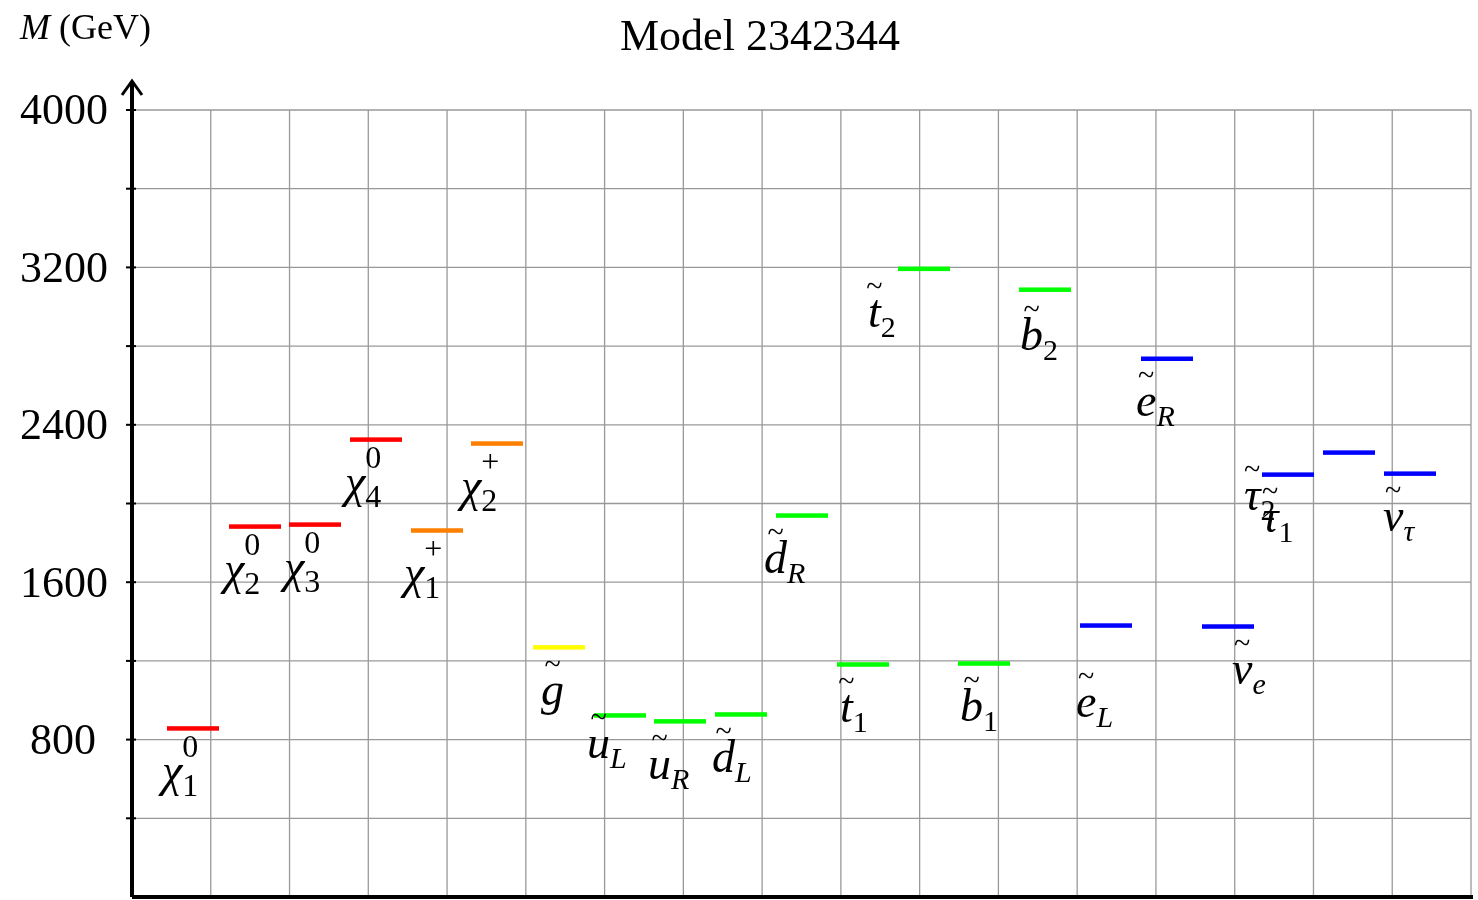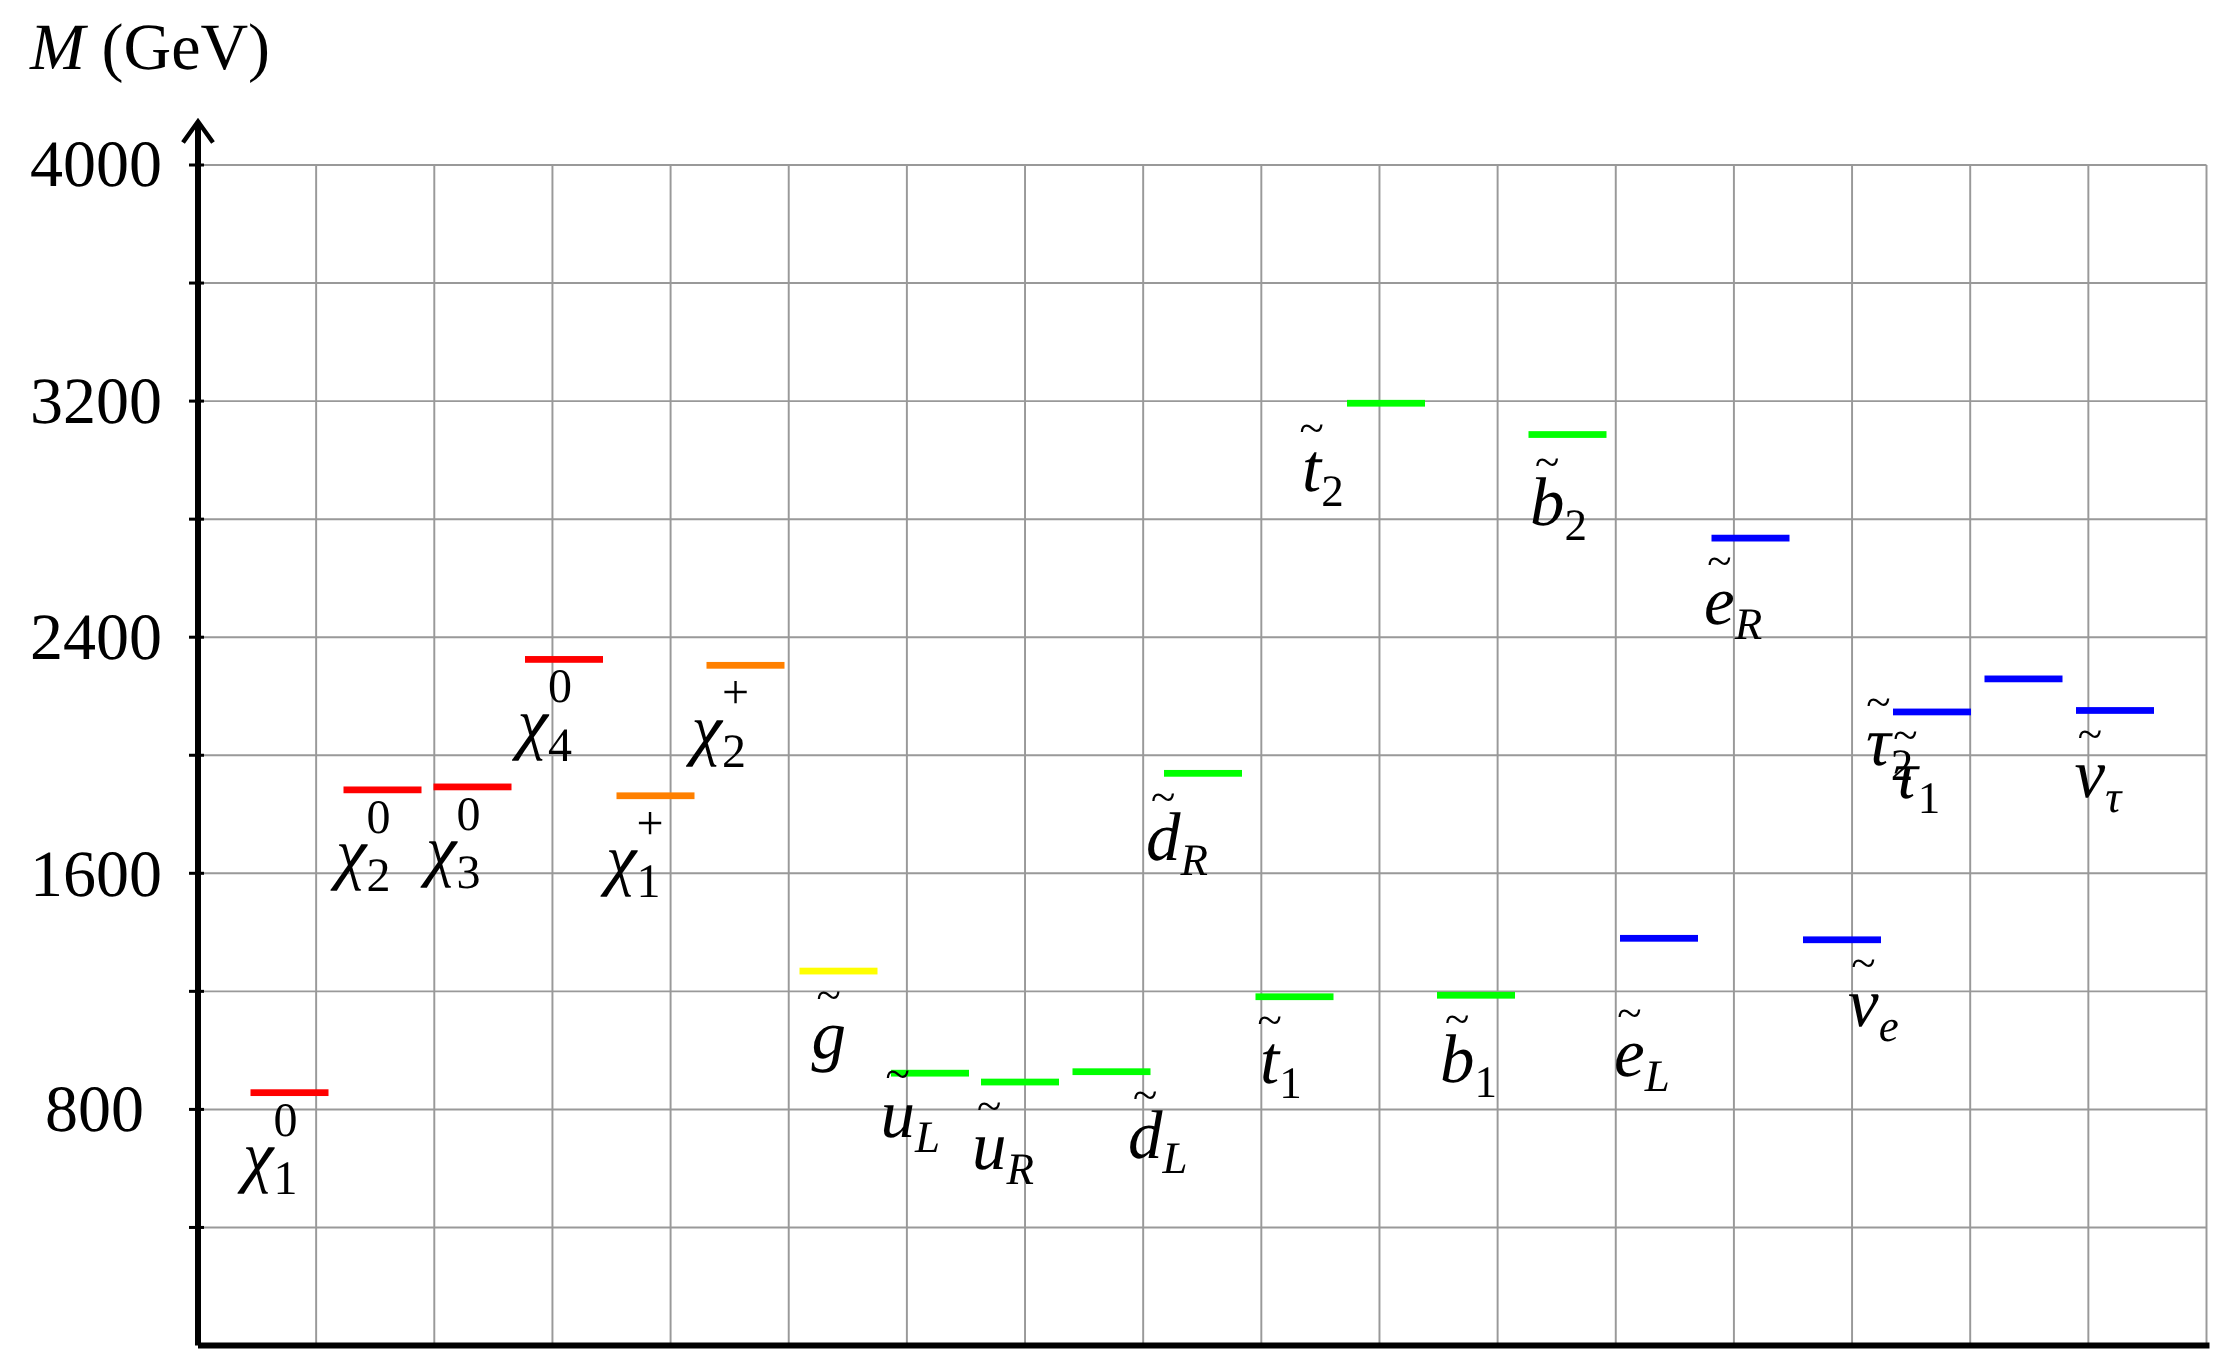--- a/index.html
+++ b/index.html
@@ -1,36 +1,37 @@
 <!DOCTYPE html>
 <html><head>
 <meta charset="utf-8">
 <style>
   html, body { margin:0; padding:0; background:#ffffff; }
   body { width:1478px; height:900px; position:relative; overflow:hidden;
          font-family:"DejaVu Serif", "Liberation Serif", serif; color:#000; }
   #chart { position:absolute; left:0; top:0; width:1478px; height:900px; }
-  .ylab-title { position:absolute; left:20px; top:6px; font-size:44px; font-family:"Liberation Serif", serif; }
+  .ylab-title { position:absolute; left:20px; top:6px; font-size:36px; font-family:"Liberation Serif", serif; }
   .ylab-title i { font-style:italic; }
   .chart-title { position:absolute; left:620px; top:10px; font-size:44px; font-family:"Liberation Serif", serif; }
   .tick-label { position:absolute; font-size:44px; font-family:"Liberation Serif", serif; text-align:right; width:110px; }
   .plabel { position:absolute; font-family:"Liberation Serif", serif; font-style:italic; font-size:46px; line-height:1; white-space:nowrap; }
   .plabel sub { font-size:30px; font-style:italic; vertical-align:-10px; }
   .plabel .upright { font-style:normal; }
   .tilde { position:relative; display:inline-block; }
   .tilde::before { content:"~"; position:absolute; left:50%; top:-18px; transform:translateX(-50%); font-size:30px; font-style:normal; }
 </style>
 </head>
 <body>
 
 <div id="chart">
   <div class="ylab-title">
     <i>M</i>
     <span>(GeV)</span>
   </div>
+  <div class="chart-title">Model 2342344</div>
 
   <div class="tick-label" style="left:-2px; top:84px;">4000</div>
   <div class="tick-label" style="left:-2px; top:242px;">3200</div>
   <div class="tick-label" style="left:-2px; top:399px;">2400</div>
   <div class="tick-label" style="left:-2px; top:557px;">1600</div>
   <div class="tick-label" style="left:-14px; top:714px;">800</div>
 
   <svg id="plot" width="1478" height="900" style="position:absolute;left:0;top:0;">
       <line x1="210.76470588235293" y1="110" x2="210.76470588235293" y2="897" stroke="#999999" stroke-width="1.3"></line>
       <line x1="289.52941176470586" y1="110" x2="289.52941176470586" y2="897" stroke="#999999" stroke-width="1.3"></line>
@@ -97,21 +98,21 @@
   <div id="labels">
       <div class="plabel" style="left: 162px; top: 748.188px;"><span>χ</span><span style="display: inline-block; position: relative; font-style: normal;"><span style="position: absolute; left: 0px; top: -18px; font-size: 32px;">0</span><span style="font-size: 32px; position: relative; top: 10px;">1</span></span></div>
       <div class="plabel" style="left: 224px; top: 546.323px;"><span>χ</span><span style="display: inline-block; position: relative; font-style: normal;"><span style="position: absolute; left: 0px; top: -18px; font-size: 32px;">0</span><span style="font-size: 32px; position: relative; top: 10px;">2</span></span></div>
       <div class="plabel" style="left: 284px; top: 544.356px;"><span>χ</span><span style="display: inline-block; position: relative; font-style: normal;"><span style="position: absolute; left: 0px; top: -18px; font-size: 32px;">0</span><span style="font-size: 32px; position: relative; top: 10px;">3</span></span></div>
       <div class="plabel" style="left: 345px; top: 459.359px;"><span>χ</span><span style="display: inline-block; position: relative; font-style: normal;"><span style="position: absolute; left: 0px; top: -18px; font-size: 32px;">0</span><span style="font-size: 32px; position: relative; top: 10px;">4</span></span></div>
       <div class="plabel" style="left: 404px; top: 550.258px;"><span>χ</span><span style="display: inline-block; position: relative; font-style: normal;"><span style="position: absolute; left: 0px; top: -18px; font-size: 32px;">+</span><span style="font-size: 32px; position: relative; top: 10px;">1</span></span></div>
       <div class="plabel" style="left: 461px; top: 463.294px;"><span>χ</span><span style="display: inline-block; position: relative; font-style: normal;"><span style="position: absolute; left: 0px; top: -18px; font-size: 32px;">+</span><span style="font-size: 32px; position: relative; top: 10px;">2</span></span></div>
       <div class="plabel" style="left: 541px; top: 667.128px;"><span class="tilde">g</span></div>
       <div class="plabel" style="left: 587px; top: 720px;"><span class="tilde">u</span><sub>L</sub></div>
       <div class="plabel" style="left: 648px; top: 741.106px;"><span class="tilde">u</span><sub>R</sub></div>
-      <div class="plabel" style="left: 712px; top: 734.219px; margin-left: 40px;"><span class="tilde">d</span><sub>L</sub></div>
+      <div class="plabel" style="left: 712px; top: 734.219px;"><span class="tilde">d</span><sub>L</sub></div>
       <div class="plabel" style="left: 764px; top: 535.305px;"><span class="tilde">d</span><sub>R</sub></div>
       <div class="plabel" style="left: 840px; top: 684.245px;"><span class="tilde">t</span><sub class="upright">1</sub></div>
       <div class="plabel" style="left: 868px; top: 288.58px;"><span class="tilde">t</span><sub class="upright">2</sub></div>
       <div class="plabel" style="left: 960px; top: 683.261px;"><span class="tilde">b</span><sub class="upright">1</sub></div>
       <div class="plabel" style="left: 1020px; top: 312px; text-align: right;"><span class="tilde">b</span><sub class="upright">2</sub></div>
       <div class="plabel" style="left: 1076px; top: 679px;"><span class="tilde">e</span><sub>L</sub></div>
       <div class="plabel" style="left: 1136px; top: 378.495px;"><span class="tilde">e</span><sub>R</sub></div>
       <div class="plabel" style="left: 1232px; top: 646.272px;"><span class="tilde">ν</span><sub>e</sub></div>
       <div class="plabel" style="left: 1262px; top: 494.381px;"><span class="tilde">τ</span><sub class="upright">1</sub></div>
       <div class="plabel" style="left: 1244px; top: 472.345px;"><span class="tilde">τ</span><sub class="upright">2</sub></div>

